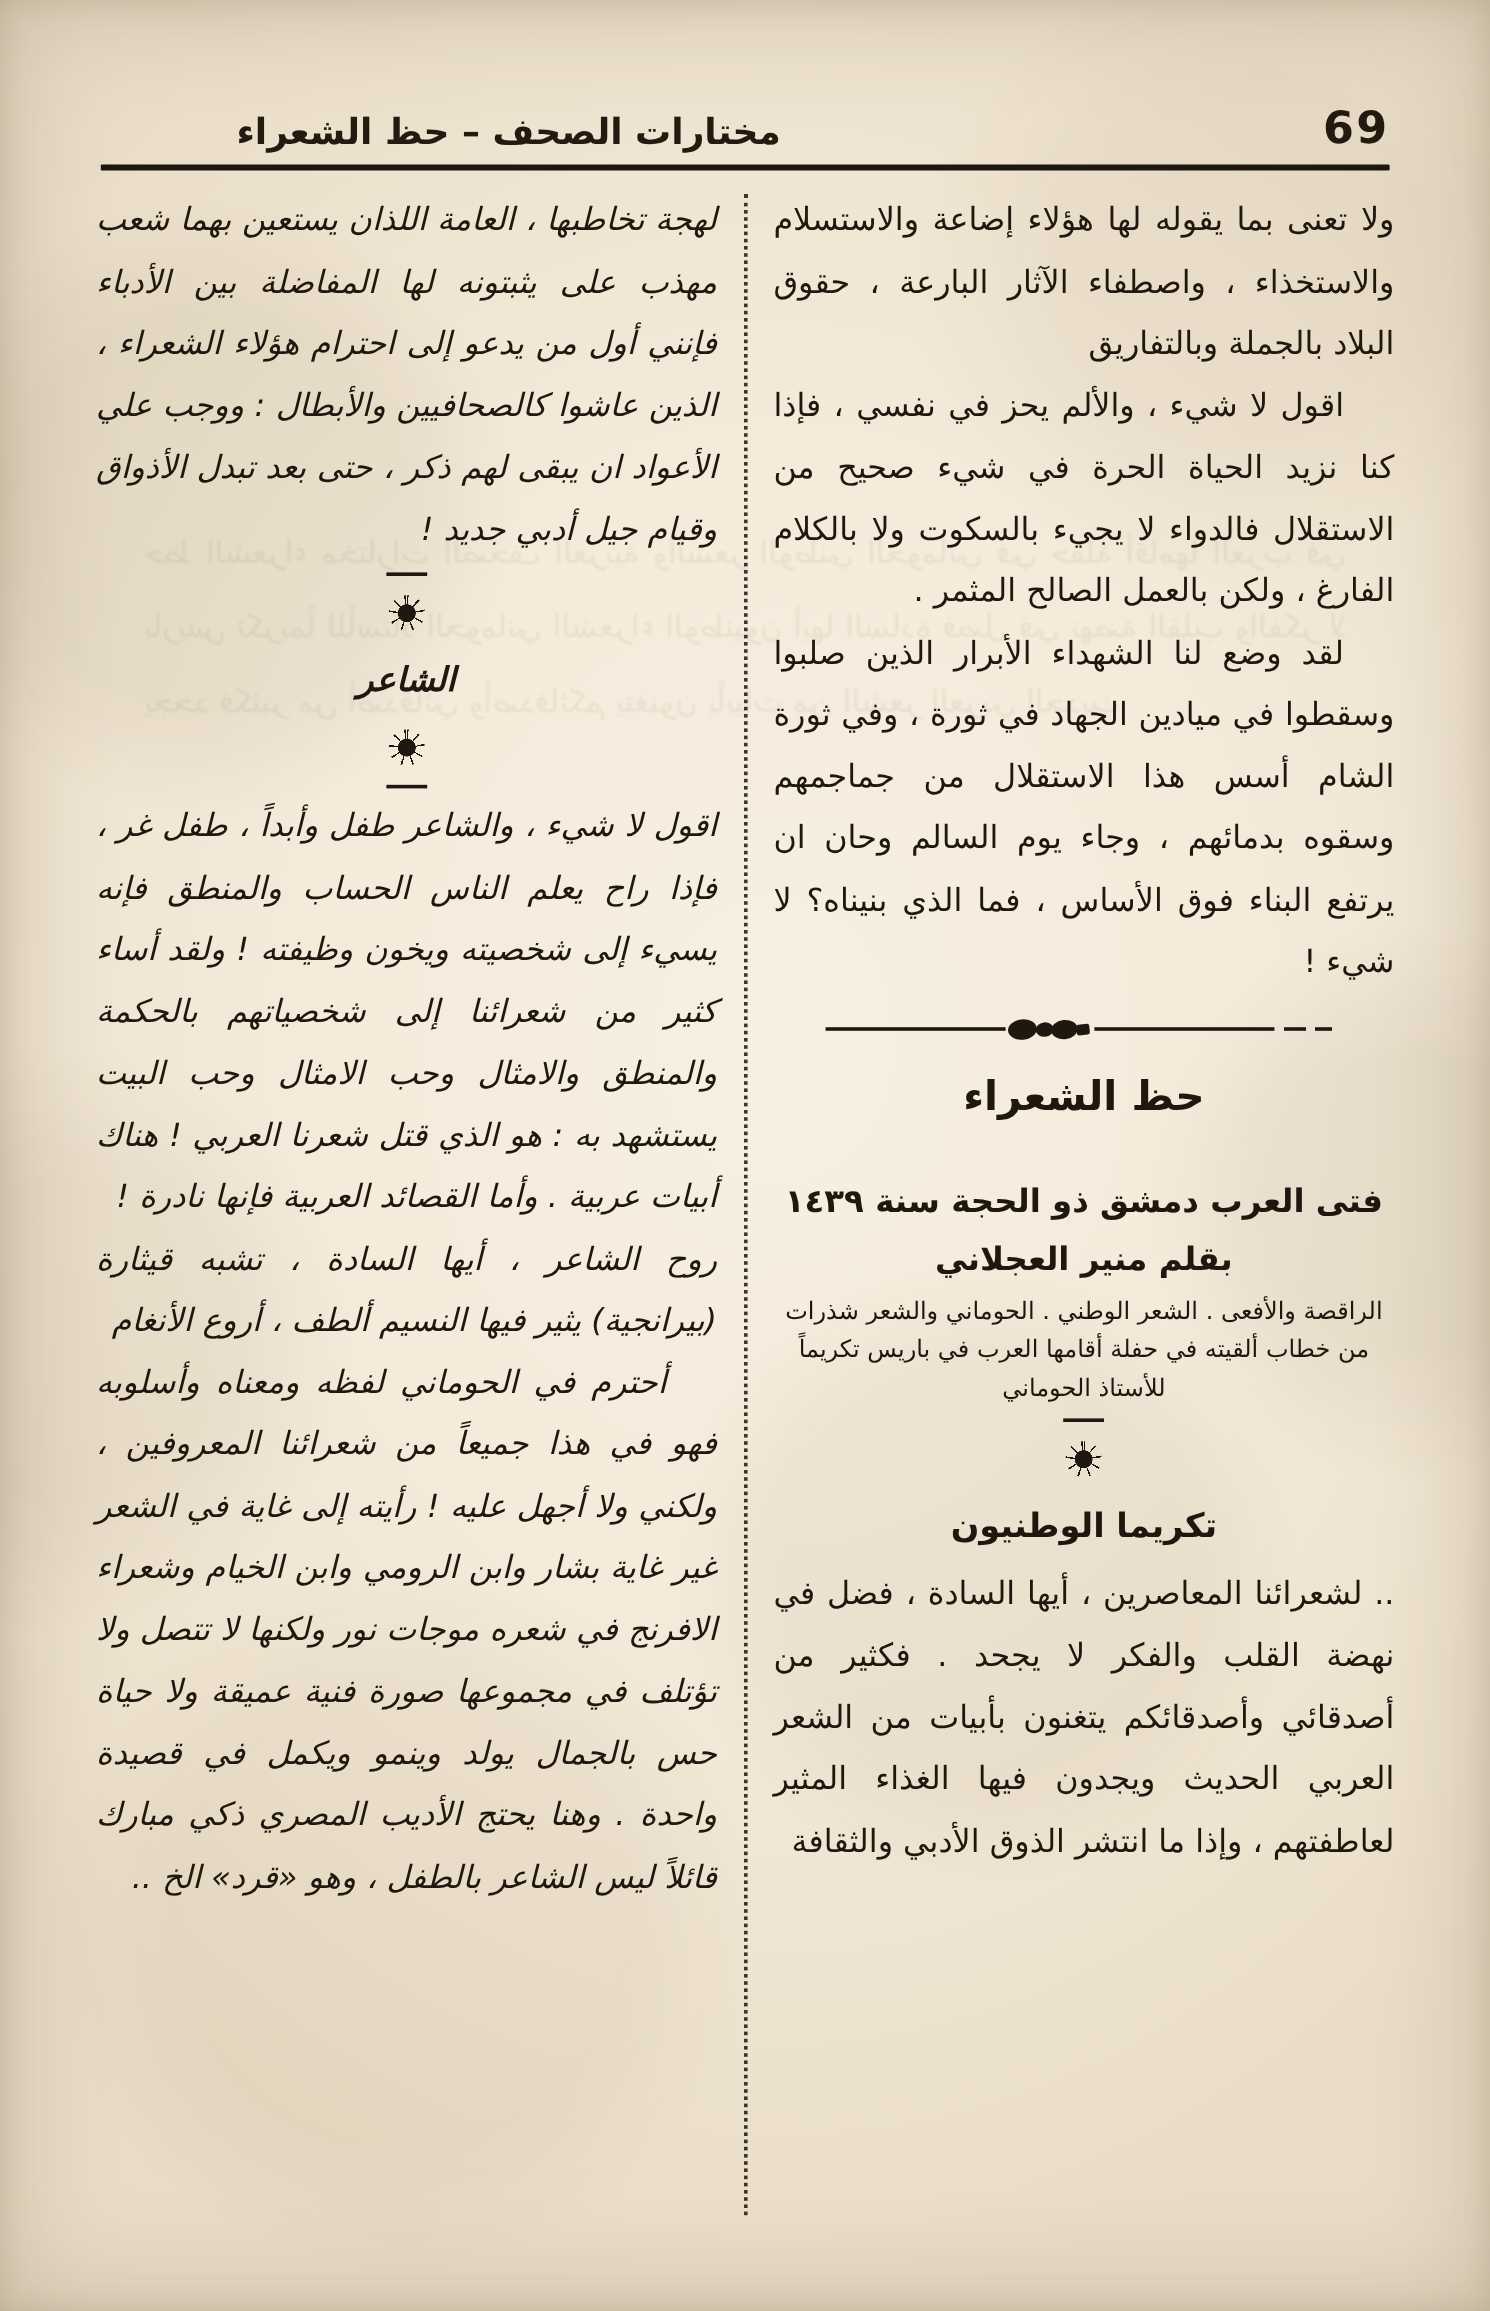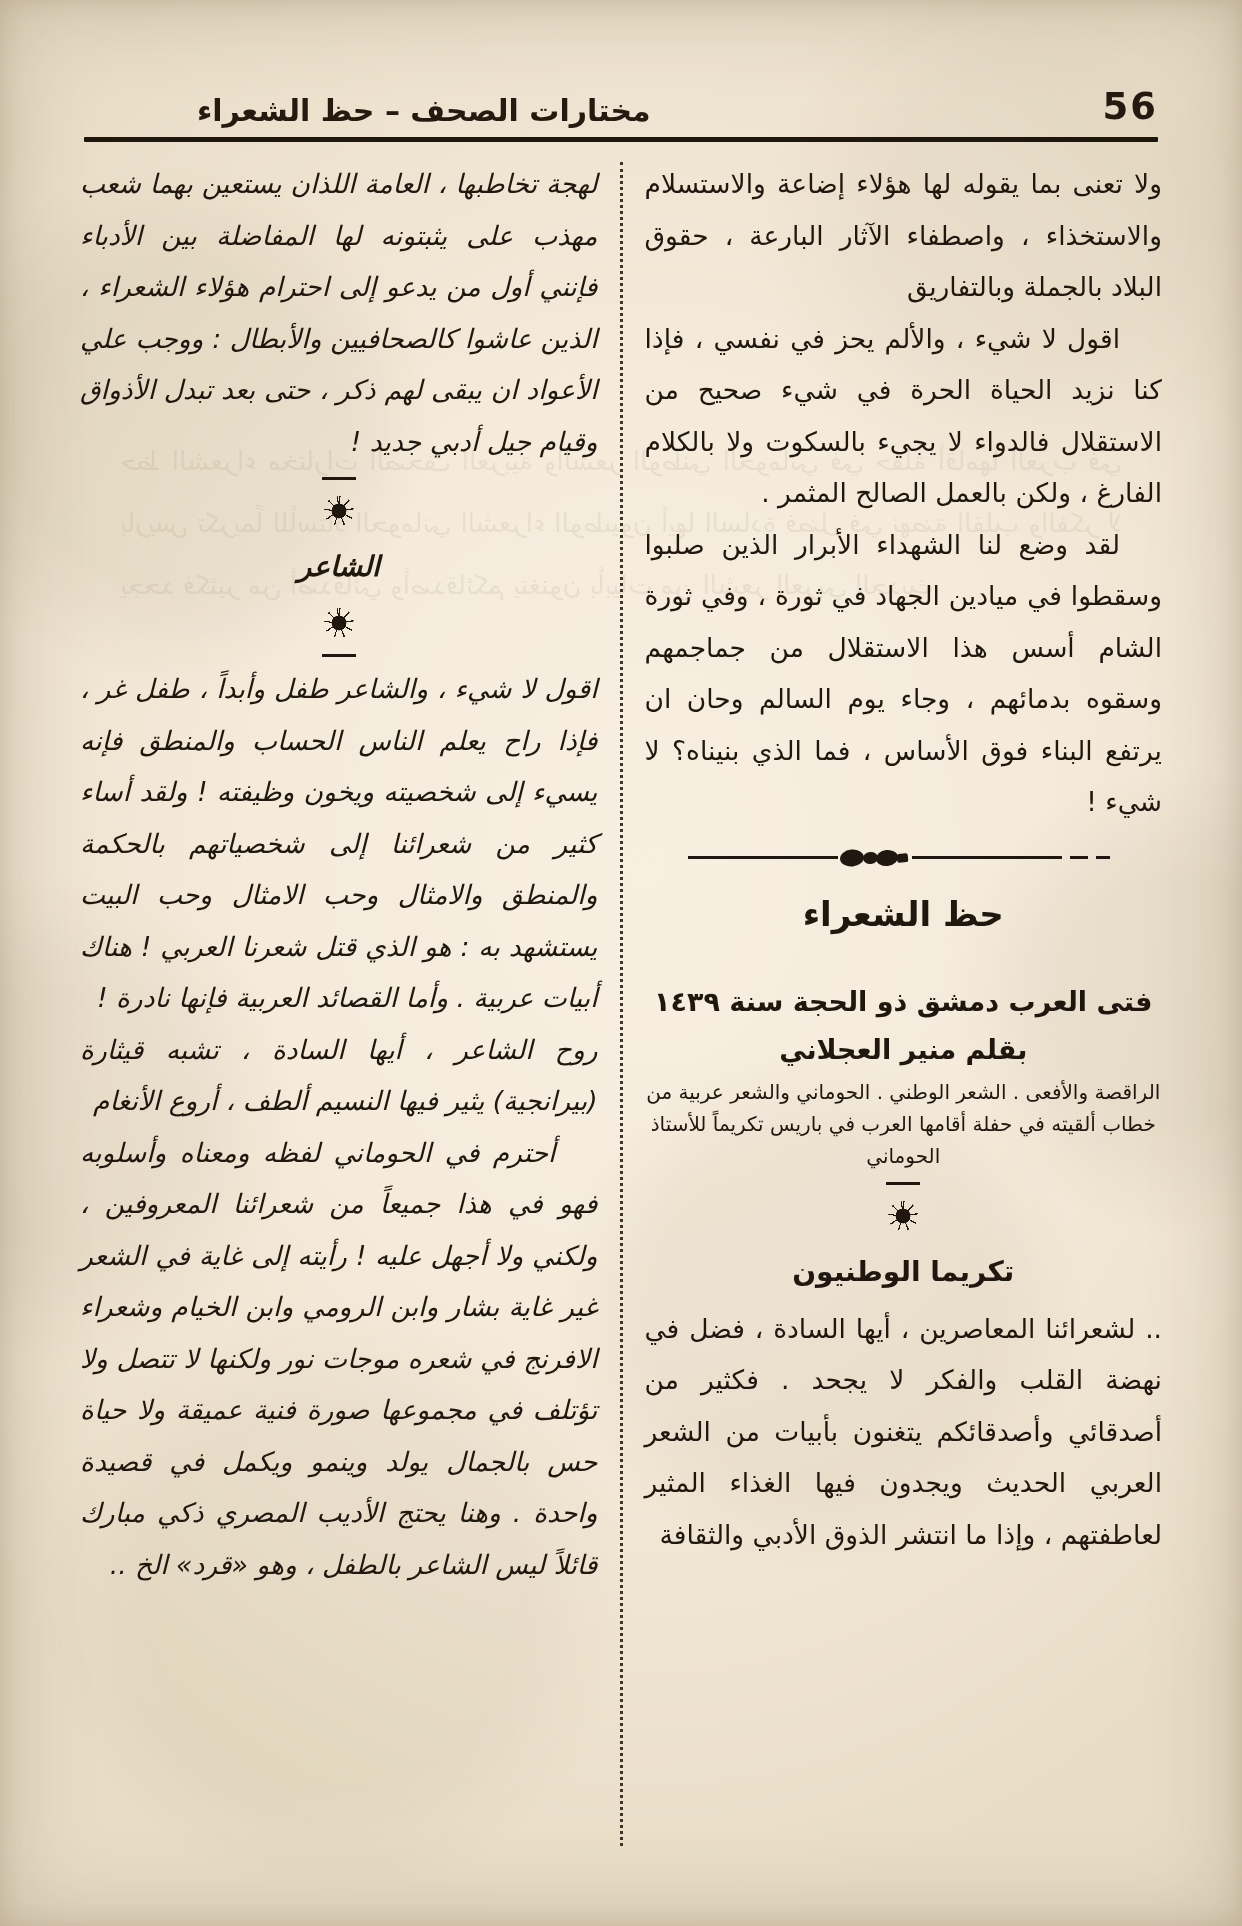--- a/index.html
+++ b/index.html
@@ -259,21 +259,21 @@
 </head>
 <body>
 
 <div class="page">
 
   <div class="bleed">
     حظ الشعراء مختارات الصحف العربية والشعر الوطني الحوماني في حفلة أقامها العرب في باريس تكريماً للأستاذ الحوماني الشعراء الوطنيون أيها السادة فضل في نهضة القلب والفكر لا يجحد فكثير من أصدقائي وأصدقائكم يتغنون بأبيات من الشعر العربي الحديث
   </div>
 
   <div class="header">
-    <span class="folio">56</span>
+    <span class="folio">69</span>
     <span class="running-title">مختارات الصحف – حظ الشعراء</span>
   </div>
   <div class="rule"></div>
 
   <div class="body">
 
     <div class="col col-right">
 
       <p>ولا تعنى بما يقوله لها هؤلاء إضاعة والاستسلام والاستخذاء ، واصطفاء الآثار البارعة ، حقوق البلاد بالجملة وبالتفاريق</p>
 
@@ -292,21 +292,21 @@
         </span>
         <span class="line"></span>
       </div>
 
       <div class="art-title">حظ الشعراء</div>
 
       <div class="art-source">فتى العرب دمشق ذو الحجة سنة ١٤٣٩</div>
 
       <div class="art-byline">بقلم منير العجلاني</div>
 
-      <div class="art-abstract">الراقصة والأفعى . الشعر الوطني . الحوماني والشعر عربية من خطاب ألقيته في حفلة أقامها العرب في باريس تكريماً للأستاذ الحوماني</div>
+      <div class="art-abstract">الراقصة والأفعى . الشعر الوطني . الحوماني والشعر شذرات من خطاب ألقيته في حفلة أقامها العرب في باريس تكريماً للأستاذ الحوماني</div>
 
       <div class="orn-head">
         <span class="dash"></span>
         <span class="star"></span>
         <span>تكريما الوطنيون</span>
       </div>
 
       <p>.. لشعرائنا المعاصرين ، أيها السادة ، فضل في نهضة القلب والفكر لا يجحد . فكثير من أصدقائي وأصدقائكم يتغنون بأبيات من الشعر العربي الحديث ويجدون فيها الغذاء المثير لعاطفتهم ، وإذا ما انتشر الذوق الأدبي والثقافة</p>
 
     </div>

